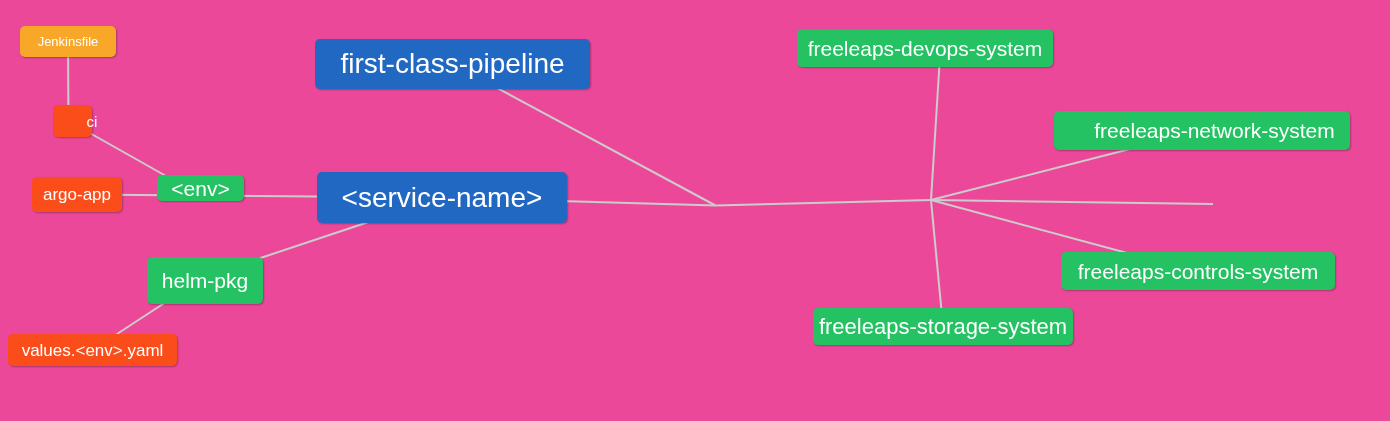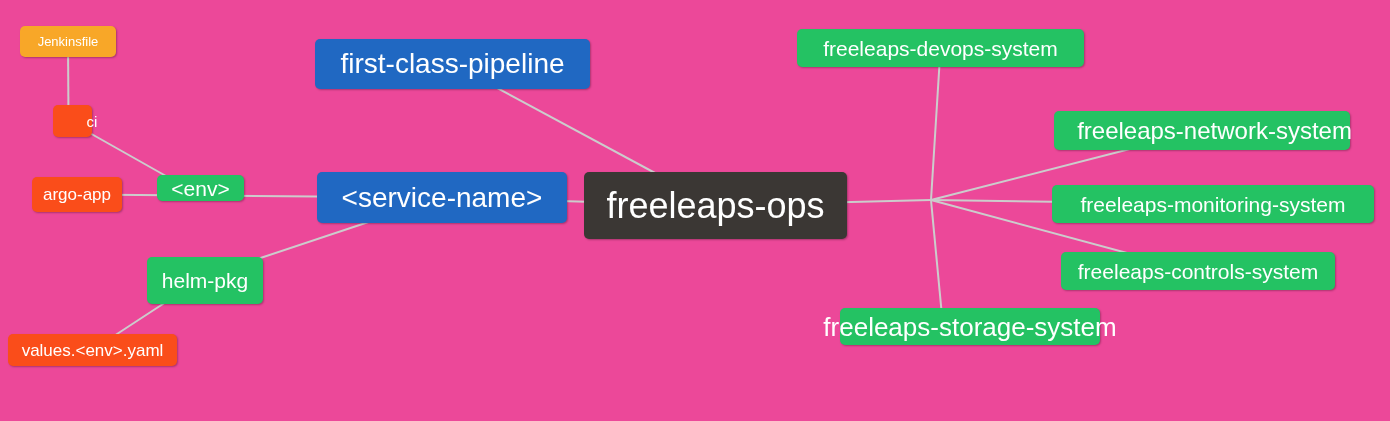--- a/index.html
+++ b/index.html
@@ -63,20 +63,18 @@
     </svg>
   <div id="nodes">
       <div class="node" style="left: 20px; top: 26px; width: 96px; height: 31px; font-size: 13px; background: rgb(248, 167, 40); color: rgb(255, 255, 255);">Jenkinsfile</div>
       <div class="node" style="left: 53px; top: 105px; width: 31px; height: 32px; font-size: 15px; background: rgb(250, 77, 26); color: rgb(255, 255, 255); padding-left: 39px;">ci</div>
       <div class="node" style="left: 32px; top: 177px; width: 90px; height: 35px; font-size: 17px; background: rgb(250, 77, 26); color: rgb(255, 255, 255);">argo-app</div>
       <div class="node" style="left: 157px; top: 175px; width: 87px; height: 26px; font-size: 21px; background: rgb(36, 194, 99); color: rgb(255, 255, 255);">&lt;env&gt;</div>
       <div class="node" style="left: 147px; top: 257px; width: 116px; height: 47px; font-size: 21px; background: rgb(36, 194, 99); color: rgb(255, 255, 255); text-align: center;">helm-pkg</div>
       <div class="node" style="left: 8px; top: 334px; width: 169px; height: 32px; font-size: 17px; background: rgb(250, 77, 26); color: rgb(255, 255, 255);">values.&lt;env&gt;.yaml</div>
       <div class="node" style="left: 317px; top: 172px; width: 250px; height: 51px; font-size: 28px; background: rgb(32, 104, 194); color: rgb(255, 255, 255);">&lt;service-name&gt;</div>
       <div class="node" style="left: 315px; top: 39px; width: 275px; height: 50px; font-size: 28px; background: rgb(32, 104, 194); color: rgb(255, 255, 255);">first-class-pipeline</div>
-      <div class="node" style="left: 584px; top: 172px; width: 263px; height: 67px; font-size: 36px; background: rgb(59, 55, 52); color: rgb(255, 255, 255);">freeleaps-ops</div>
-      <div class="node" style="left: 797px; top: 29px; width: 287px; height: 38px; font-size: 21px; background: rgb(36, 194, 99); color: rgb(255, 255, 255);">freeleaps-devops-system</div>
-      <div class="node" style="left: 1054px; top: 111px; width: 296px; height: 39px; font-size: 24px; background: rgb(36, 194, 99); color: rgb(255, 255, 255); padding-left: 25px;">freeleaps-network-system</div>
-      <div class="node" style="left: 1052px; top: 185px; width: 322px; height: 38px; font-size: 21px; background: rgb(36, 194, 99); color: rgb(255, 255, 255);">freeleaps-monitoring-system</div>
+      <div class="node" style="left: 797px; top: 29px; width: 256px; height: 38px; font-size: 21px; background: rgb(36, 194, 99); color: rgb(255, 255, 255);">freeleaps-devops-system</div>
+      <div class="node" style="left: 1054px; top: 111px; width: 296px; height: 39px; font-size: 21px; background: rgb(36, 194, 99); color: rgb(255, 255, 255); padding-left: 25px;">freeleaps-network-system</div>
       <div class="node" style="left: 1061px; top: 252px; width: 274px; height: 38px; font-size: 21px; background: rgb(36, 194, 99); color: rgb(255, 255, 255);">freeleaps-controls-system</div>
-      <div class="node" style="left: 840px; top: 308px; width: 260px; height: 37px; font-size: 26px; background: rgb(36, 194, 99); color: rgb(255, 255, 255);">freeleaps-storage-system</div>
+      <div class="node" style="left: 813px; top: 308px; width: 260px; height: 37px; font-size: 22px; background: rgb(36, 194, 99); color: rgb(255, 255, 255);">freeleaps-storage-system</div>
     </div>
 </div>
 
 </body></html>

